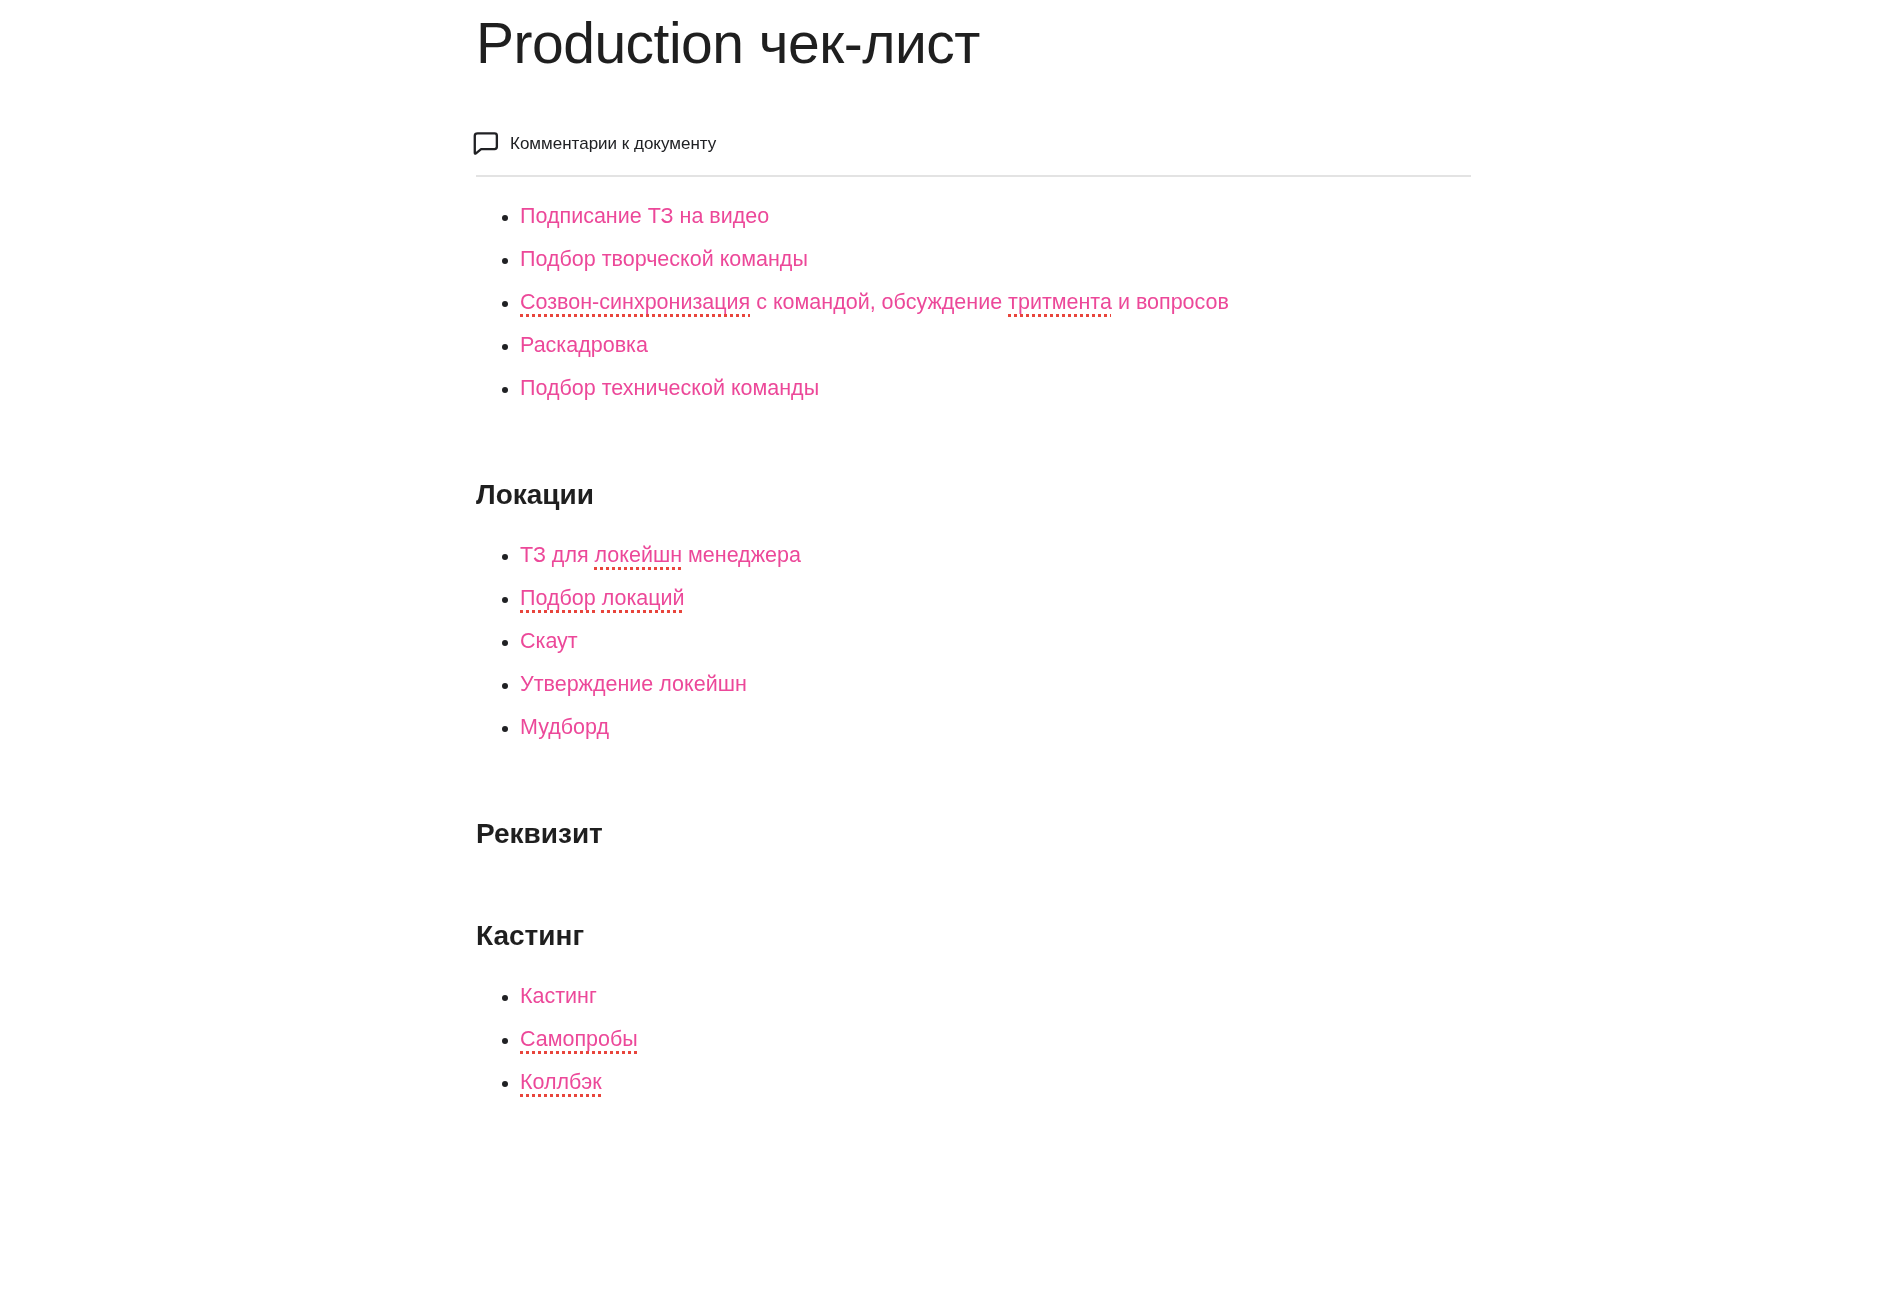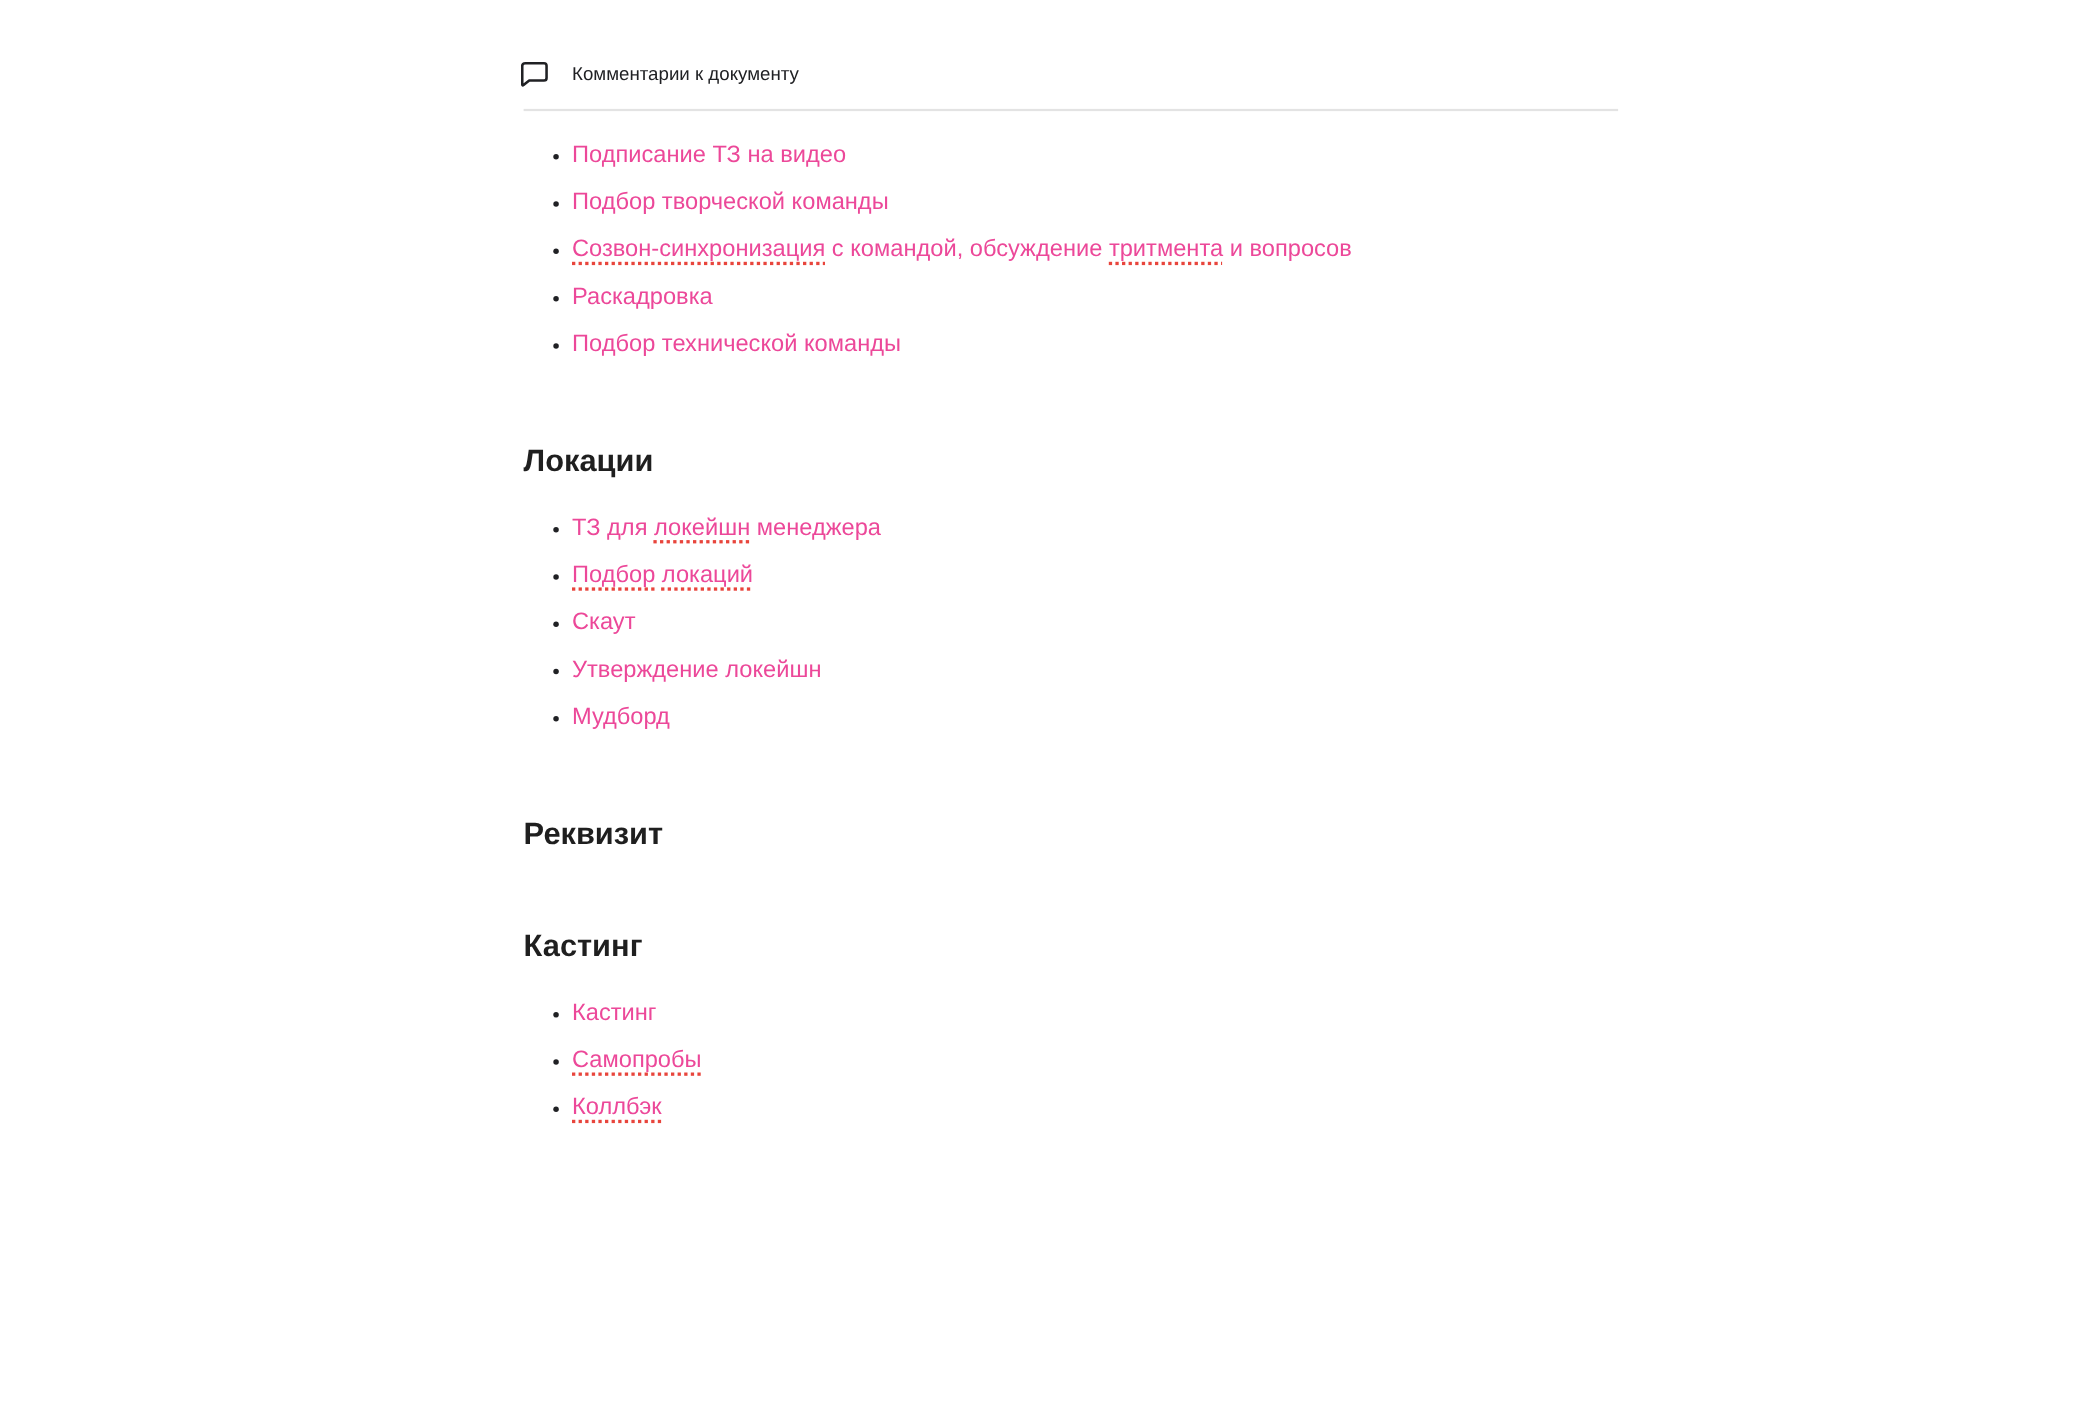--- a/index.html
+++ b/index.html
@@ -22,21 +22,21 @@
     font-size: 57px;
     font-weight: 400;
     line-height: 66px;
     letter-spacing: -0.5px;
     margin: 10px 0 0 0;
     color: #1f1f1f;
   }
   .comments-row {
     display: flex;
     align-items: center;
-    gap: 19px;
+    gap: 9px;
     margin-top: 52px;
     margin-left: -6px;
     cursor: pointer;
     width: max-content;
   }
   .comments-row svg {
     display: block;
   }
   .comments-label {
     font-size: 17px;
@@ -75,20 +75,21 @@
     text-decoration-thickness: 2.5px;
     text-underline-offset: 5px;
     margin-top: 28px;
   }
 </style>
 </head>
 <body style="background: rgb(255, 255, 255); color: rgb(32, 33, 36);">
 
 <div class="page">
 
+  <h1 class="doc-title">Production чек-лист</h1>
 
   <div class="comments-row">
     <span>
       <svg width="31" height="31" viewBox="0 0 24 24" fill="none">
         <path d="M6 4.2 H19 Q20.8 4.2 20.8 6 V14.6 Q20.8 16.4 19 16.4 H8.6 L4.6 19.6 Q3.7 20.3 3.7 19.2 V6 Q3.7 4.2 6 4.2 Z" stroke="#202124" stroke-width="1.8" stroke-linejoin="round"></path>
       </svg>
     </span>
     <span class="comments-label">Комментарии к документу</span>
   </div>
 

